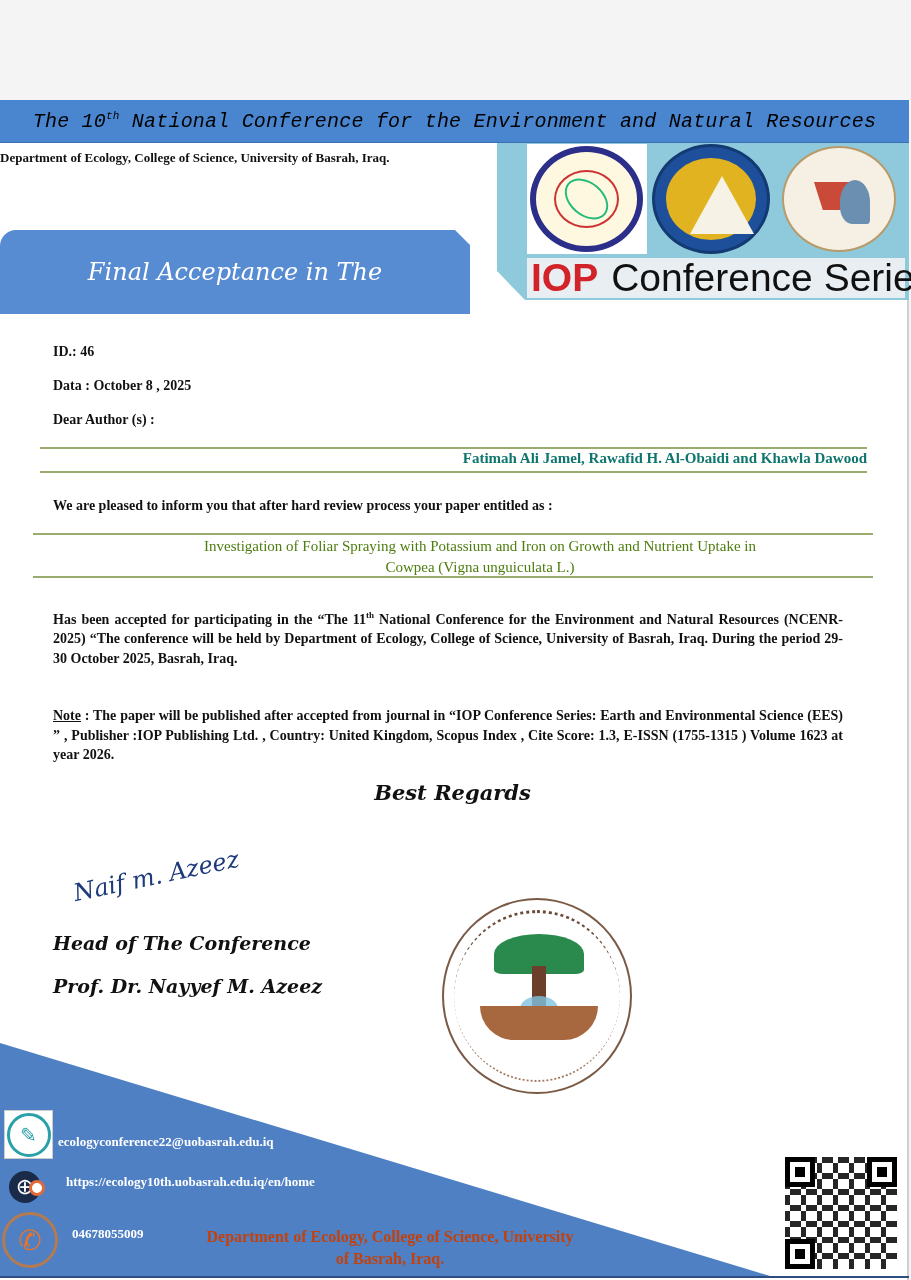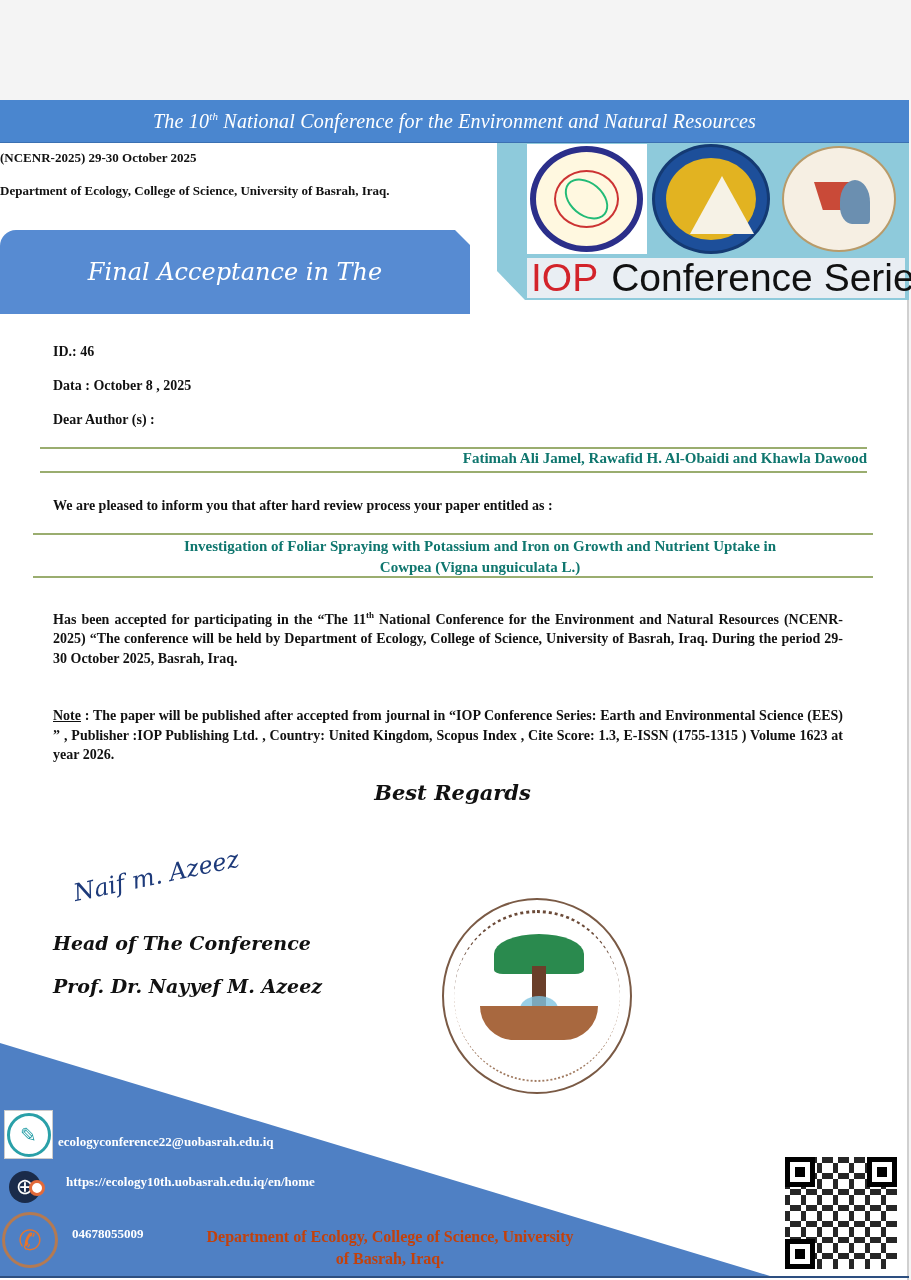--- a/index.html
+++ b/index.html
@@ -3,21 +3,21 @@
 <meta charset="utf-8">
 <style>
   * { box-sizing: border-box; margin: 0; padding: 0; }
   html, body { width: 911px; height: 1280px; overflow: hidden; background: #f5f5f5; }
   body { position: relative; font-family: "Liberation Serif", serif; color: #111; }
 
   .top-gray { position: absolute; left: 0; top: 0; width: 911px; height: 100px; background: #f4f4f4; }
   .page { position: absolute; left: 0; top: 100px; width: 909px; height: 1180px; background: #ffffff; border-right: 2px solid #d0d0d0; }
 
   .title-band { position: absolute; left: 0; top: 100px; width: 909px; height: 43px; background: #4a86cf; border-bottom: 1px solid #3b70b2; display: flex; align-items: center; justify-content: center; }
-  .title-band .t { font-family: Liberation Serif, serif; font-style: italic; color: #ffffff; font-size: 20px; letter-spacing: 0.2px; }
+  .title-band .t { font-family: Liberation Mono, monospace; font-style: italic; color: #000000; font-size: 20px; letter-spacing: 0.2px; }
   .title-band sup { font-size: 11px; }
 
   .conf-meta { position: absolute; left: 0; top: 150px; font-weight: bold; font-size: 13px; }
   .conf-meta div { height: 33px; }
 
   .acc-banner { position: absolute; left: 0; top: 230px; width: 470px; height: 84px; background: #578bd2; border-radius: 16px 0 0 0; clip-path: polygon(0 0, 455px 0, 470px 15px, 470px 84px, 0 84px); display: flex; flex-direction: column; align-items: center; justify-content: center; text-align: center; }
   .acc-banner div { font-family: "DejaVu Serif", serif; font-style: italic; color: #fff; font-size: 24px; line-height: 37px; }
 
   .logo-panel { position: absolute; left: 497px; top: 143px; width: 412px; height: 157px; background: #8ecadb; clip-path: polygon(0 0, 412px 0, 412px 157px, 28px 157px, 0 128px); }
   .logo-white { position: absolute; left: 527px; top: 144px; width: 120px; height: 110px; background: #fff; }
@@ -26,27 +26,27 @@
   .logo-cos .inner { position: absolute; inset: 18px; border-radius: 50%; border: 2px solid #c33; }
   .logo-cos .inner2 { position: absolute; inset: 30px 26px; border-radius: 50%; border: 2px solid #2b7; transform: rotate(40deg); }
   .logo-uob { left: 652px; top: 144px; width: 118px; height: 110px; background: #1d4f9a; border: 3px solid #143a73; }
   .logo-uob .gold { position: absolute; inset: 11px; border-radius: 50%; background: #e2b321; }
   .logo-uob .tri { position: absolute; left: 24px; top: 18px; width: 0; height: 0; border-left: 32px solid transparent; border-right: 32px solid transparent; border-bottom: 58px solid #f6f2e6; }
   .logo-min { left: 782px; top: 146px; width: 114px; height: 106px; background: #f6efe3; border: 2px solid #b89b6a; }
   .logo-min .red { position: absolute; left: 30px; top: 34px; width: 44px; height: 28px; background: #c94a38; clip-path: polygon(0 0,100% 0,80% 100%,20% 100%); }
   .logo-min .blue { position: absolute; left: 56px; top: 32px; width: 30px; height: 44px; background: #6b8fb0; border-radius: 50% 50% 10% 40%; }
 
   .iop-bar { position: absolute; left: 527px; top: 258px; width: 378px; height: 40px; background: #e9eef3; display: flex; align-items: center; padding-left: 4px; font-family: "Liberation Sans", sans-serif; font-size: 39px; white-space: nowrap; }
-  .iop-bar .iop { color: #d3232a; font-weight: normal; margin-right: 13px; }
+  .iop-bar .iop { color: #d3232a; font-weight: bold; margin-right: 13px; }
   .iop-bar .cs { color: #111; }
 
   .info { position: absolute; left: 53px; font-weight: bold; font-size: 14px; }
   .rule { position: absolute; height: 2px; background: #9aad6f; }
   .authors { position: absolute; left: 40px; top: 450px; width: 827px; text-align: right; color: #0f766e; font-weight: bold; font-size: 15px; }
-  .paper-title { position: absolute; left: 100px; top: 536px; width: 760px; text-align: center; color: #0f766e; font-weight: bold; font-size: 15px; line-height: 21px; }
+  .paper-title { position: absolute; left: 100px; top: 536px; width: 760px; text-align: center; color: #4d7c0f; font-weight: normal; font-size: 15px; line-height: 21px; }
   .para { position: absolute; left: 53px; width: 790px; font-weight: bold; font-size: 14px; line-height: 19.5px; text-align: justify; }
   .para sup { font-size: 9px; }
   .para u { text-decoration: underline; }
 
   .regards { position: absolute; left: 0; width: 905px; top: 780px; text-align: center; font-family: "DejaVu Serif", serif; font-style: italic; font-weight: bold; font-size: 21px; }
 
   .signature { position: absolute; left: 72px; top: 862px; transform: rotate(-12deg); font-family: "DejaVu Serif", serif; font-style: italic; color: #1d3a7a; font-size: 24px; }
   .sig-role { position: absolute; left: 53px; top: 932px; font-family: "DejaVu Serif", serif; font-style: italic; font-weight: bold; font-size: 19px; }
   .sig-name { position: absolute; left: 53px; top: 975px; font-family: "DejaVu Serif", serif; font-style: italic; font-weight: bold; font-size: 19px; }
 
@@ -86,21 +86,20 @@
 <body>
 
 <div class="top-gray"></div>
 <div class="page"></div>
 
 <div class="title-band">
   <span class="t"><span>The 10</span><sup>th</sup><span> National Conference for the Environment and Natural Resources</span></span>
 </div>
 
 <div class="conf-meta">
-  <div>(NCENR-2025) 29-30 October 2025</div>
   <div>Department of Ecology, College of Science, University of Basrah, Iraq.</div>
 </div>
 
 <div class="acc-banner">
   <div>Final Acceptance in The</div>
 </div>
 
 <div class="logo-panel"></div>
 <div class="logo-white"></div>
 <div class="logo logo-cos">

